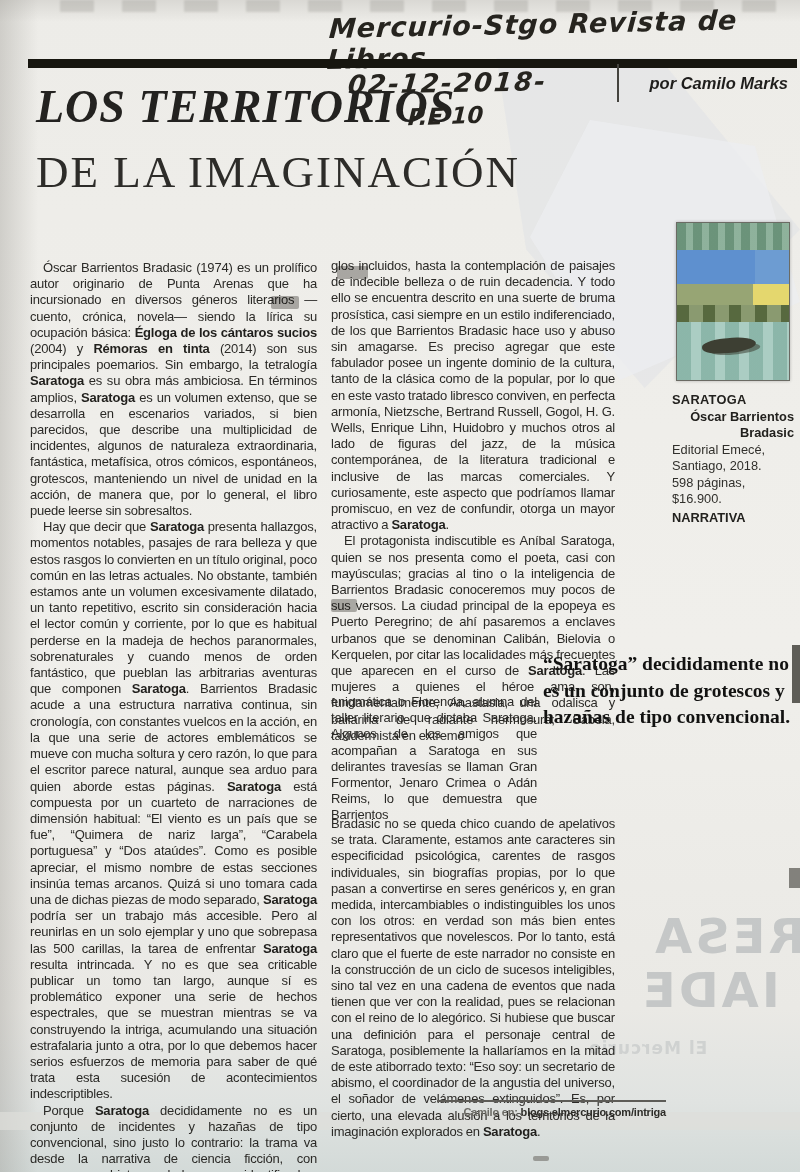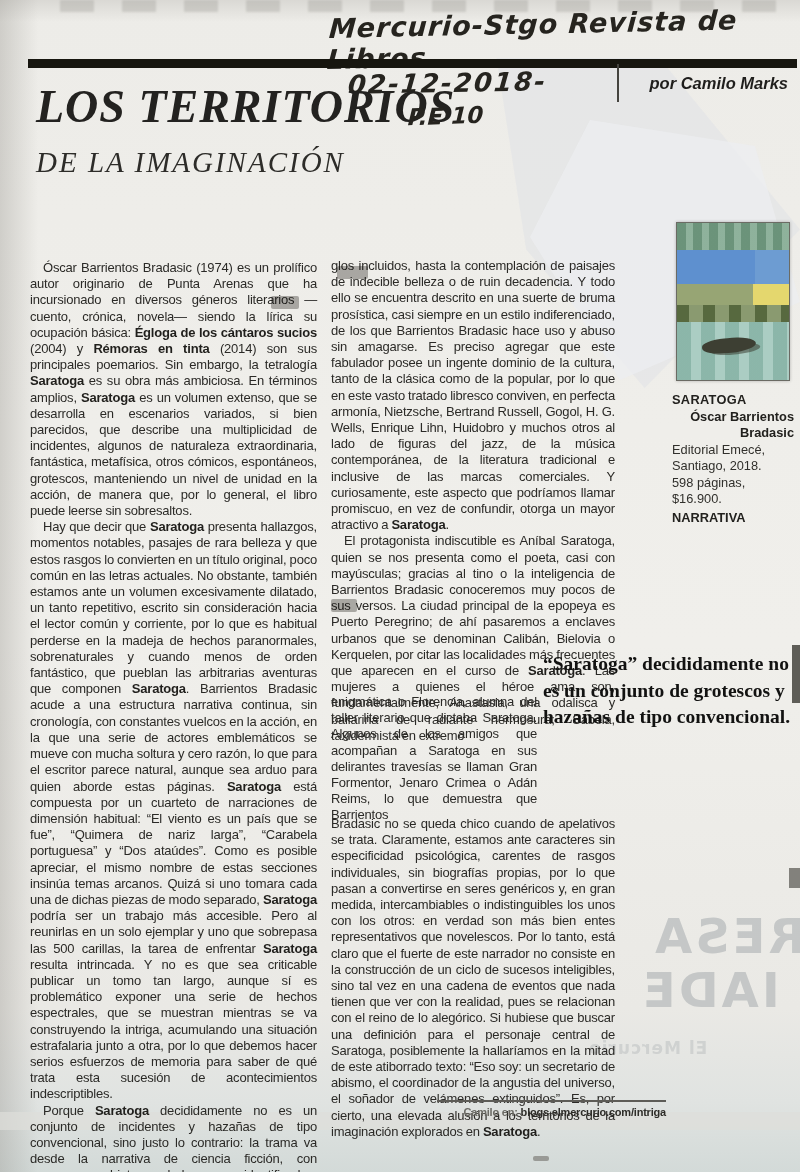--- a/index.html
+++ b/index.html
@@ -21,22 +21,22 @@
     letter-spacing:3px;color:#434240;}
   .hw{font-family:"DejaVu Sans",sans-serif;font-style:italic;font-weight:600;color:#26241f;}
   .hw-pub{left:328px;top:8px;width:470px;font-size:27px;transform:rotate(-1.2deg) skewX(-5deg);letter-spacing:1px;}
   .hw-date{left:348px;top:68px;font-size:26px;transform:rotate(-1deg) skewX(-6deg);letter-spacing:2px;}
   .hw-note{left:408px;top:103px;font-size:23px;transform:rotate(-2deg) skewX(-5deg);}
   .bar{left:28px;right:3px;top:59px;height:9px;background:#17160f;}
   .byline-divider{left:617px;top:64px;width:2px;height:38px;background:#45443f;}
   .byline{right:12px;top:74px;font-size:16.5px;font-weight:700;font-style:italic;color:#1f1e1c;}
   .title1{left:36px;top:80px;font-family:"Liberation Serif",serif;font-style:italic;font-weight:700;
     font-size:46px;letter-spacing:1px;color:#232220;}
-  .title2{left:36px;top:146px;font-family:"Liberation Serif",serif;font-style:italic;font-weight:400;
-    font-size:29px;letter-spacing:2px;color:#2d2c29;}
+  .title2{left:36px;top:146px;font-family:"Liberation Serif",serif;font-weight:400;
+    font-size:45px;letter-spacing:2px;color:#2d2c29;}
 
   
   .bodytext{font-size:13px;line-height:16.2px;text-align:justify;letter-spacing:-0.2px;
     word-spacing:-0.4px;color:#2b2a27;margin-top:44px;}
   .bodytext p{margin:0;}
   .bodytext p.indent{text-indent:13px;}
   .bodytext b{font-weight:700;color:#201f1c;}
   .col1{left:30px;top:216px;width:287px;}
   .col2a{left:331px;top:214px;width:284px;}
   .col2b{left:331px;top:650px;width:206px;}

